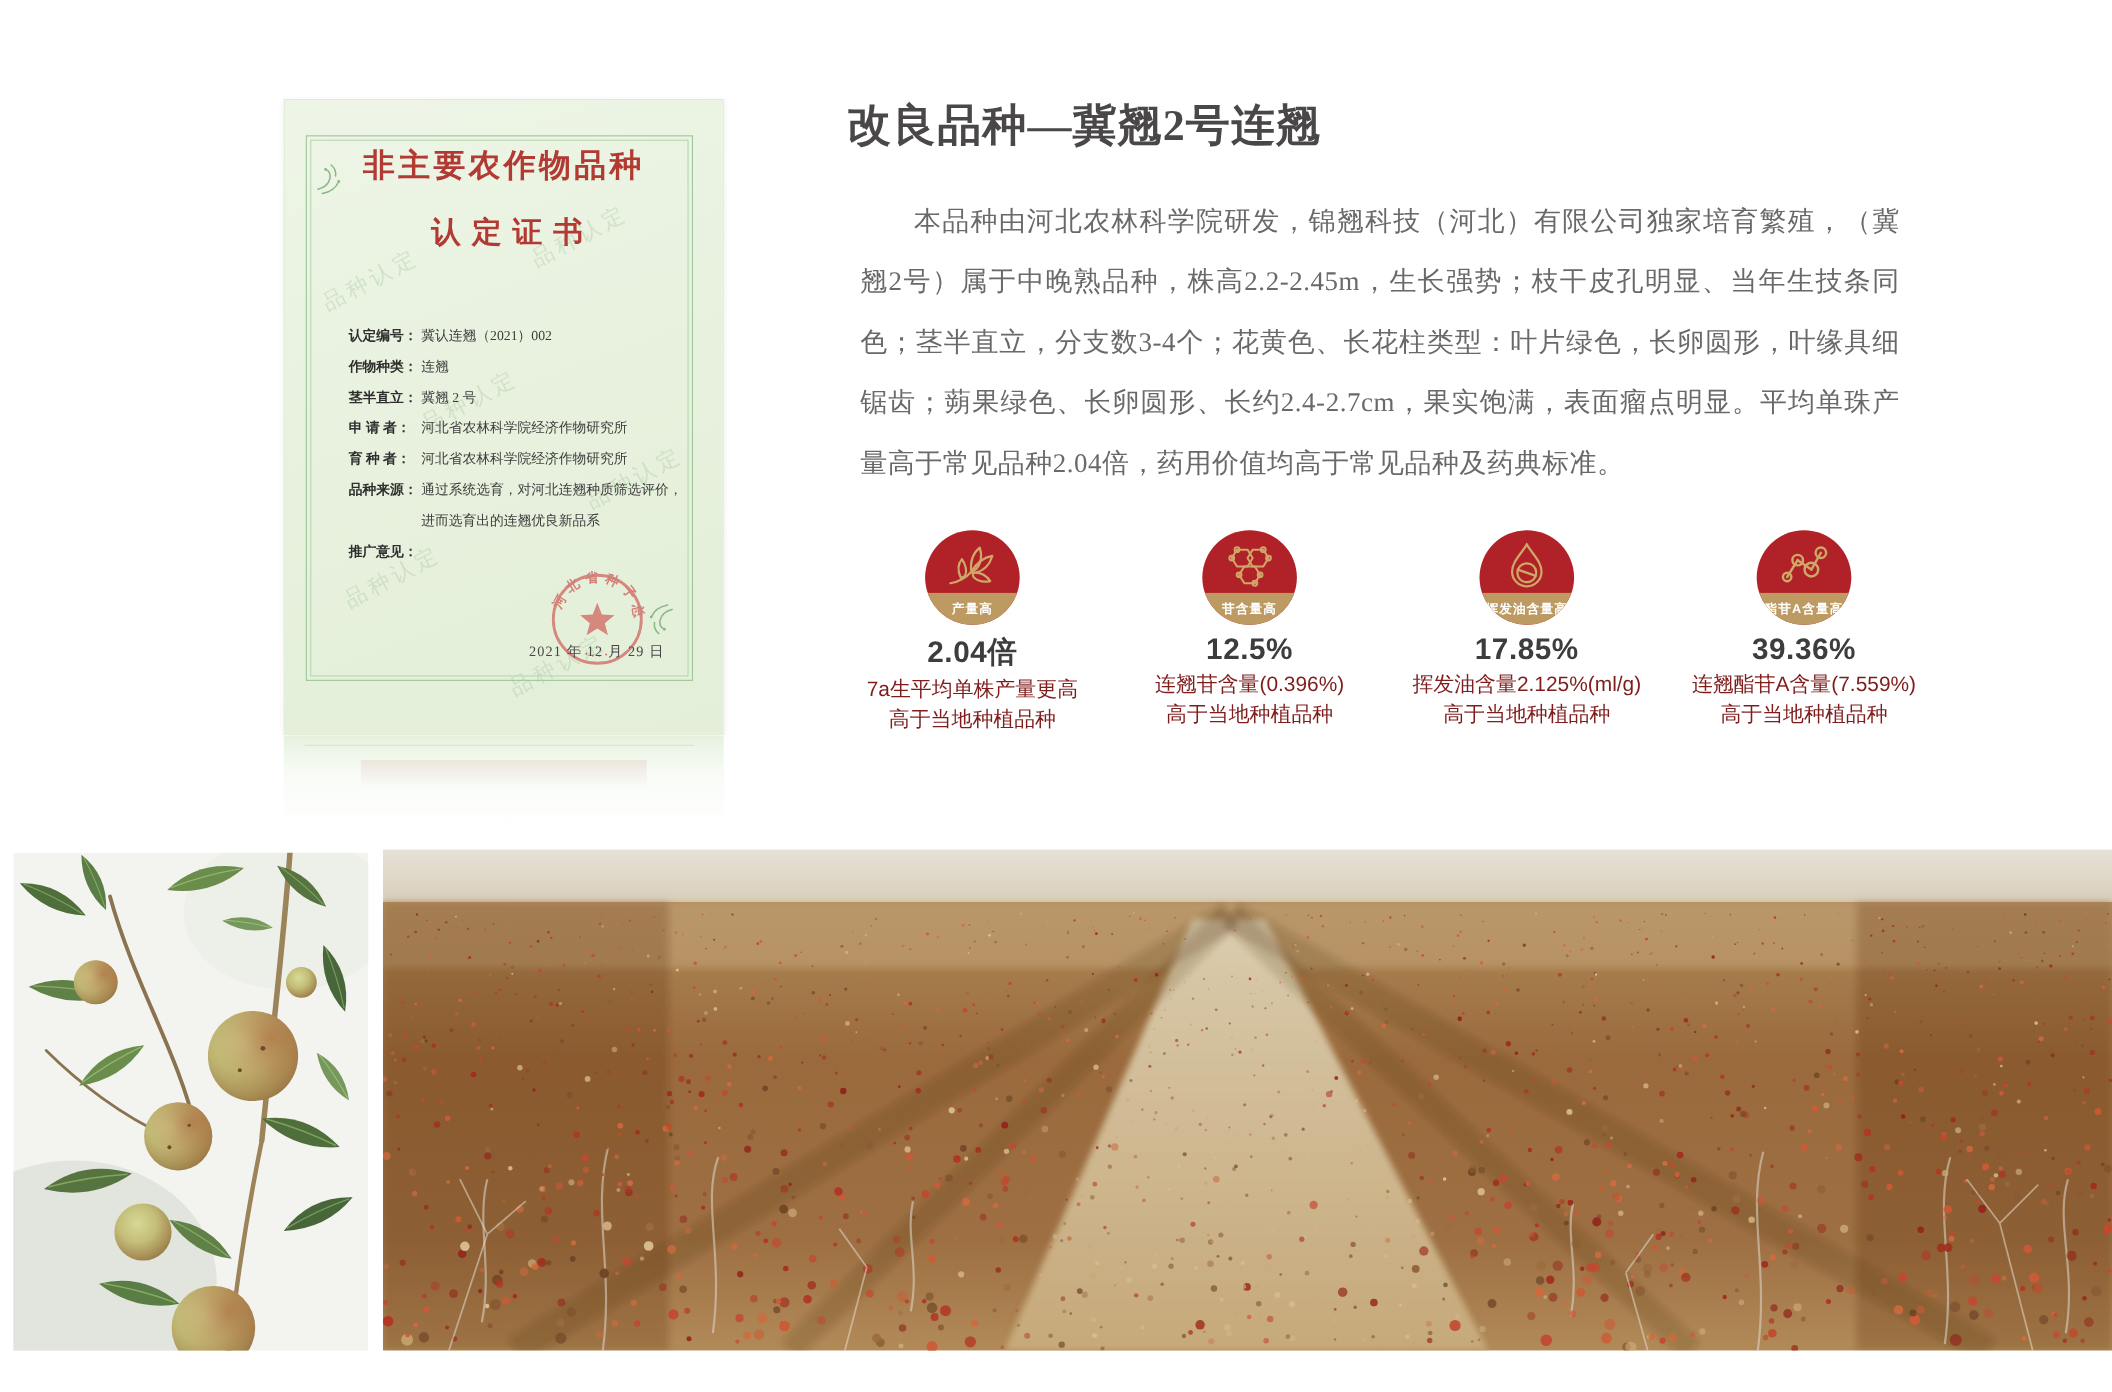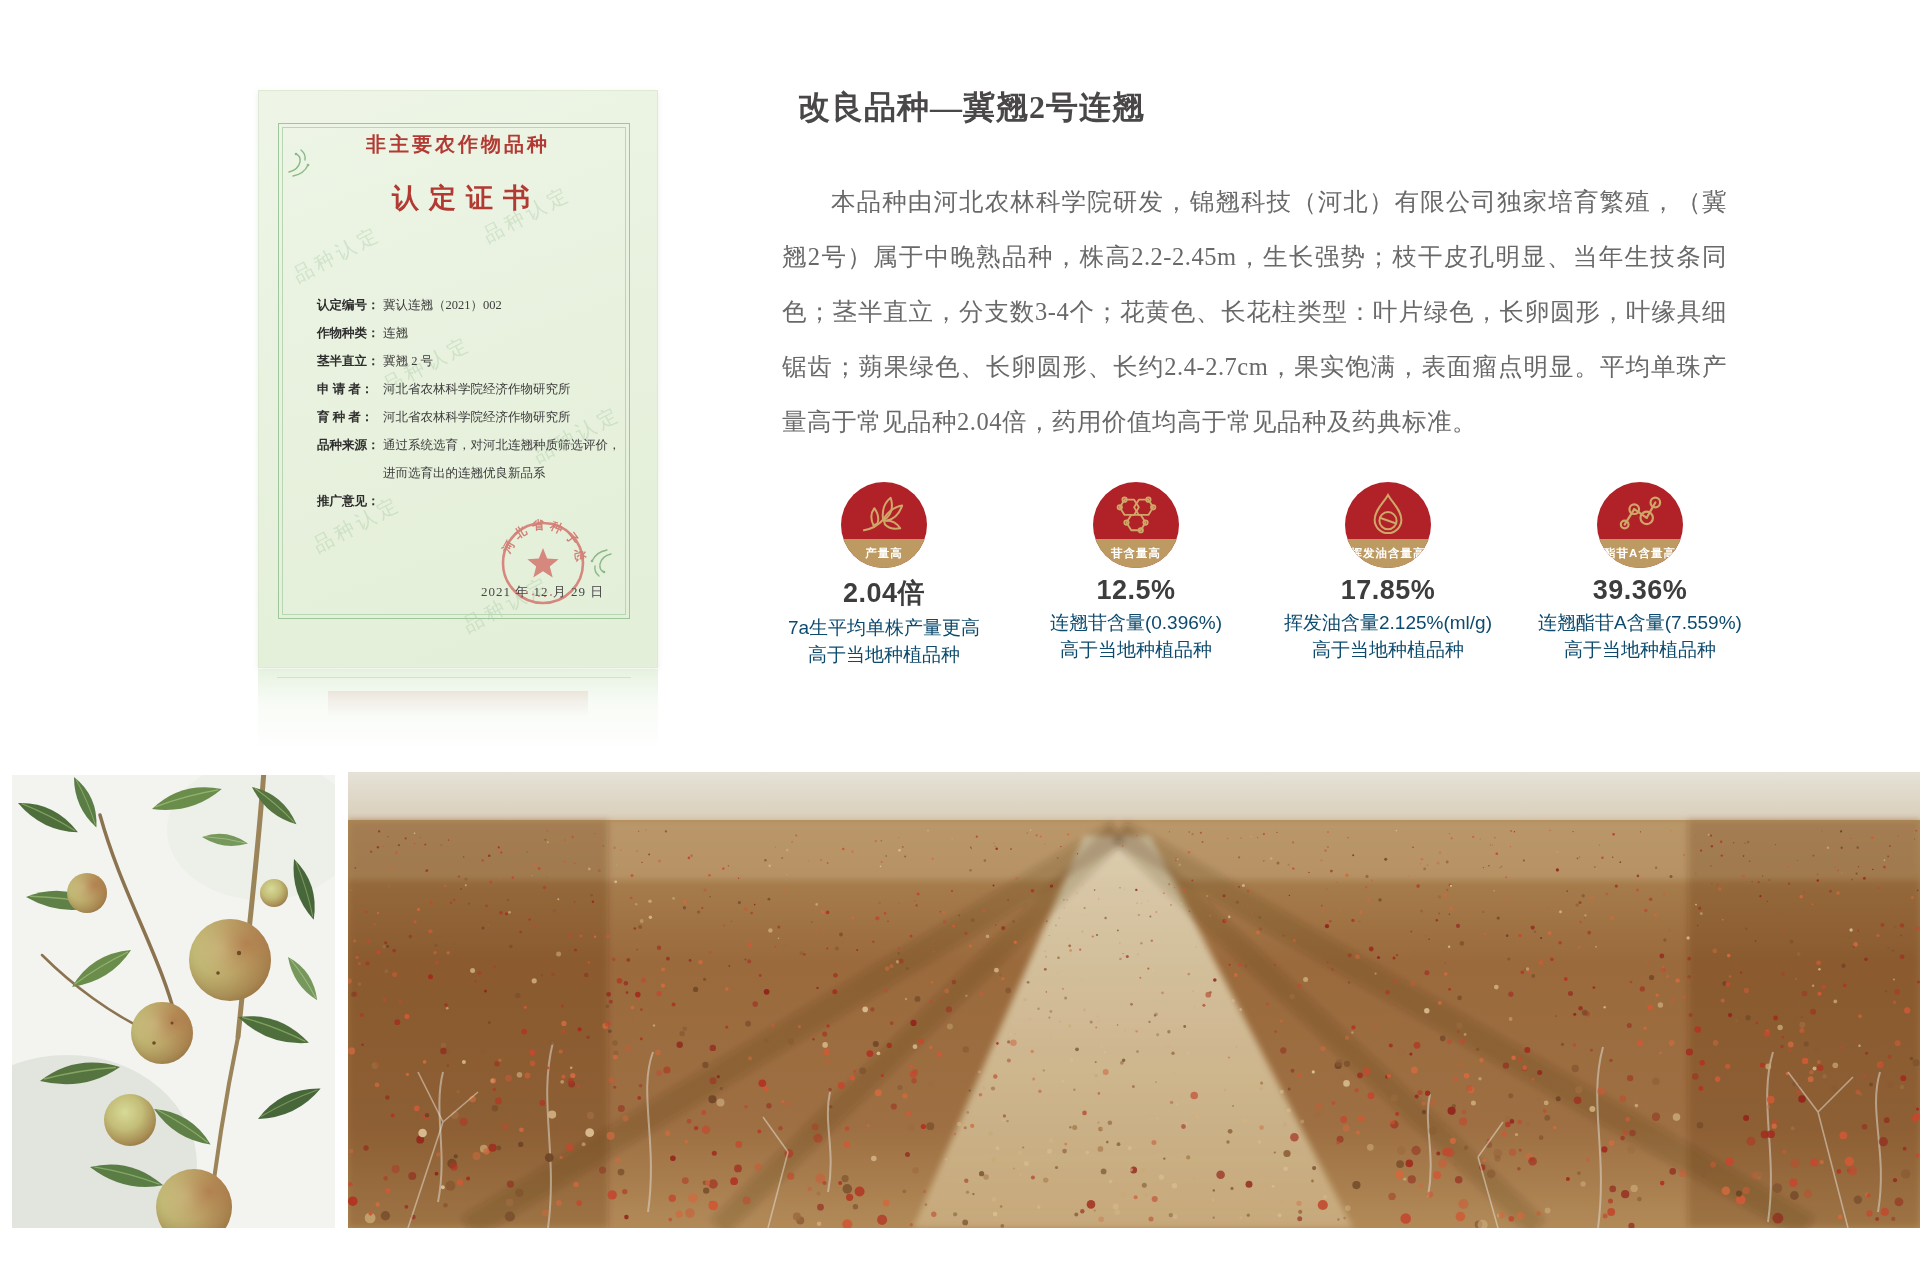--- a/index.html
+++ b/index.html
@@ -11,21 +11,21 @@
   
   #cert { left:258px; top:90px; width:400px; height:578px;
           background:linear-gradient(160deg,#eef5e7 0%,#e7f1dd 55%,#e3efd8 100%);
           border:1px solid #dfead4; box-shadow:0 2px 6px rgba(150,170,140,.18); }
   .cert-frame { position:absolute; left:19px; top:32px; right:27px; bottom:48px;
                 border:1.5px solid #9ec69a; }
   .cert-frame-inner { position:absolute; inset:3px; border:1px solid #b7d6b2; }
   .cert-title { position:absolute; left:0; right:0; top:40px; text-align:center;
                 color:#b23a33; font-family:"Liberation Serif","DejaVu Serif",serif;
                 font-weight:bold; }
-  .cert-title .t1 { font-size:20px; letter-spacing:3px; display:block; }
+  .cert-title .t1 { font-size:29px; letter-spacing:3px; display:block; }
   .cert-title .t2 { font-size:27px; letter-spacing:10px; display:block; margin-top:22px;padding-left:16px; }
   .cert-fields { position:absolute; left:58px; top:200px; right:28px;
                  font-family:"Liberation Serif","DejaVu Serif",serif; }
   .cert-row { display:flex; font-size:12.5px; line-height:28px; }
   .cert-row .lbl { width:66px; flex:0 0 66px; color:#2e2e2e; font-weight:bold; white-space:pre; }
   .cert-row .val { color:#3c3c3c; width:240px; }
   .wm { position:absolute; color:rgba(140,185,135,.28); font-size:20px;
         transform:rotate(-28deg); letter-spacing:4px; pointer-events:none;
         font-family:"Liberation Serif","DejaVu Serif",serif; }
   .cert-date { position:absolute; left:222px; top:492px; font-size:13px; color:#474747;
@@ -35,38 +35,38 @@
   .corner-br { position:absolute; right:16px; bottom:36px; transform:rotate(180deg); }
 
   #cert-reflection { left:258px; top:669px; width:400px; height:82px;
       background:linear-gradient(180deg, rgba(223,238,213,.75) 0%, rgba(238,246,233,.45) 40%, rgba(255,255,255,0) 100%); }
   #cert-reflection::before { content:""; position:absolute; left:19px; right:27px; top:8px;
       border-top:1px solid rgba(158,198,154,.35); }
   #cert-reflection::after { content:""; position:absolute; left:70px; right:70px; top:22px; height:26px;
       background:linear-gradient(180deg, rgba(178,58,51,.10), rgba(178,58,51,0)); }
 
   
-  #main-title { left:798px; top:86px; font-size:32px; font-weight:900; color:#4a4749;
+  #main-title { left:770px; top:86px; font-size:40px; font-weight:900; color:#4a4749;
                 font-family:"Liberation Serif","DejaVu Serif",serif; letter-spacing:1px; }
   #main-paragraph { left:782px; top:174px; width:945px; font-size:24.5px; line-height:55px;
                     color:#696969; text-align:justify; text-indent:2em; letter-spacing:.5px;
                     font-family:"Liberation Serif","DejaVu Serif",serif; }
 
   
   #badges { left:758px; top:482px; width:1010px; display:flex; }
   .badge { width:252px; display:flex; flex-direction:column; align-items:center; }
   .badge-circle { width:86px; height:86px; border-radius:50%; overflow:hidden;
                   position:relative; background:#b02228; }
   .badge-iconbox { position:absolute; left:0; right:0; top:7px; height:50px;
                    display:flex; align-items:center; justify-content:center; }
   .badge-band { position:absolute; left:0; right:0; bottom:0; height:29px; background:#bc9a62;
                 display:flex; align-items:center; justify-content:center;
                 color:#ffffff; font-size:11.5px; font-weight:bold; letter-spacing:1px; }
   .badge-value { margin-top:7px; font-size:27px; font-weight:bold; color:#3d3d3d; letter-spacing:.5px; }
-  .badge-cap { font-size:19px; color:#0c4a6e; line-height:27px; text-align:left; }
+  .badge-cap { font-size:19px; color:#7f1d1d; line-height:27px; text-align:left; }
   .badge-cap.first { margin-top:3px; }
 
   
   #photo-left  { left:12px;  top:775px; width:323px;  height:453px; overflow:hidden; }
   #photo-right { left:348px; top:772px; width:1572px; height:456px; overflow:hidden; }
   #photo-left svg, #photo-right svg { display:block; width:100%; height:100%; }
 </style>
 </head>
 <body>
 

